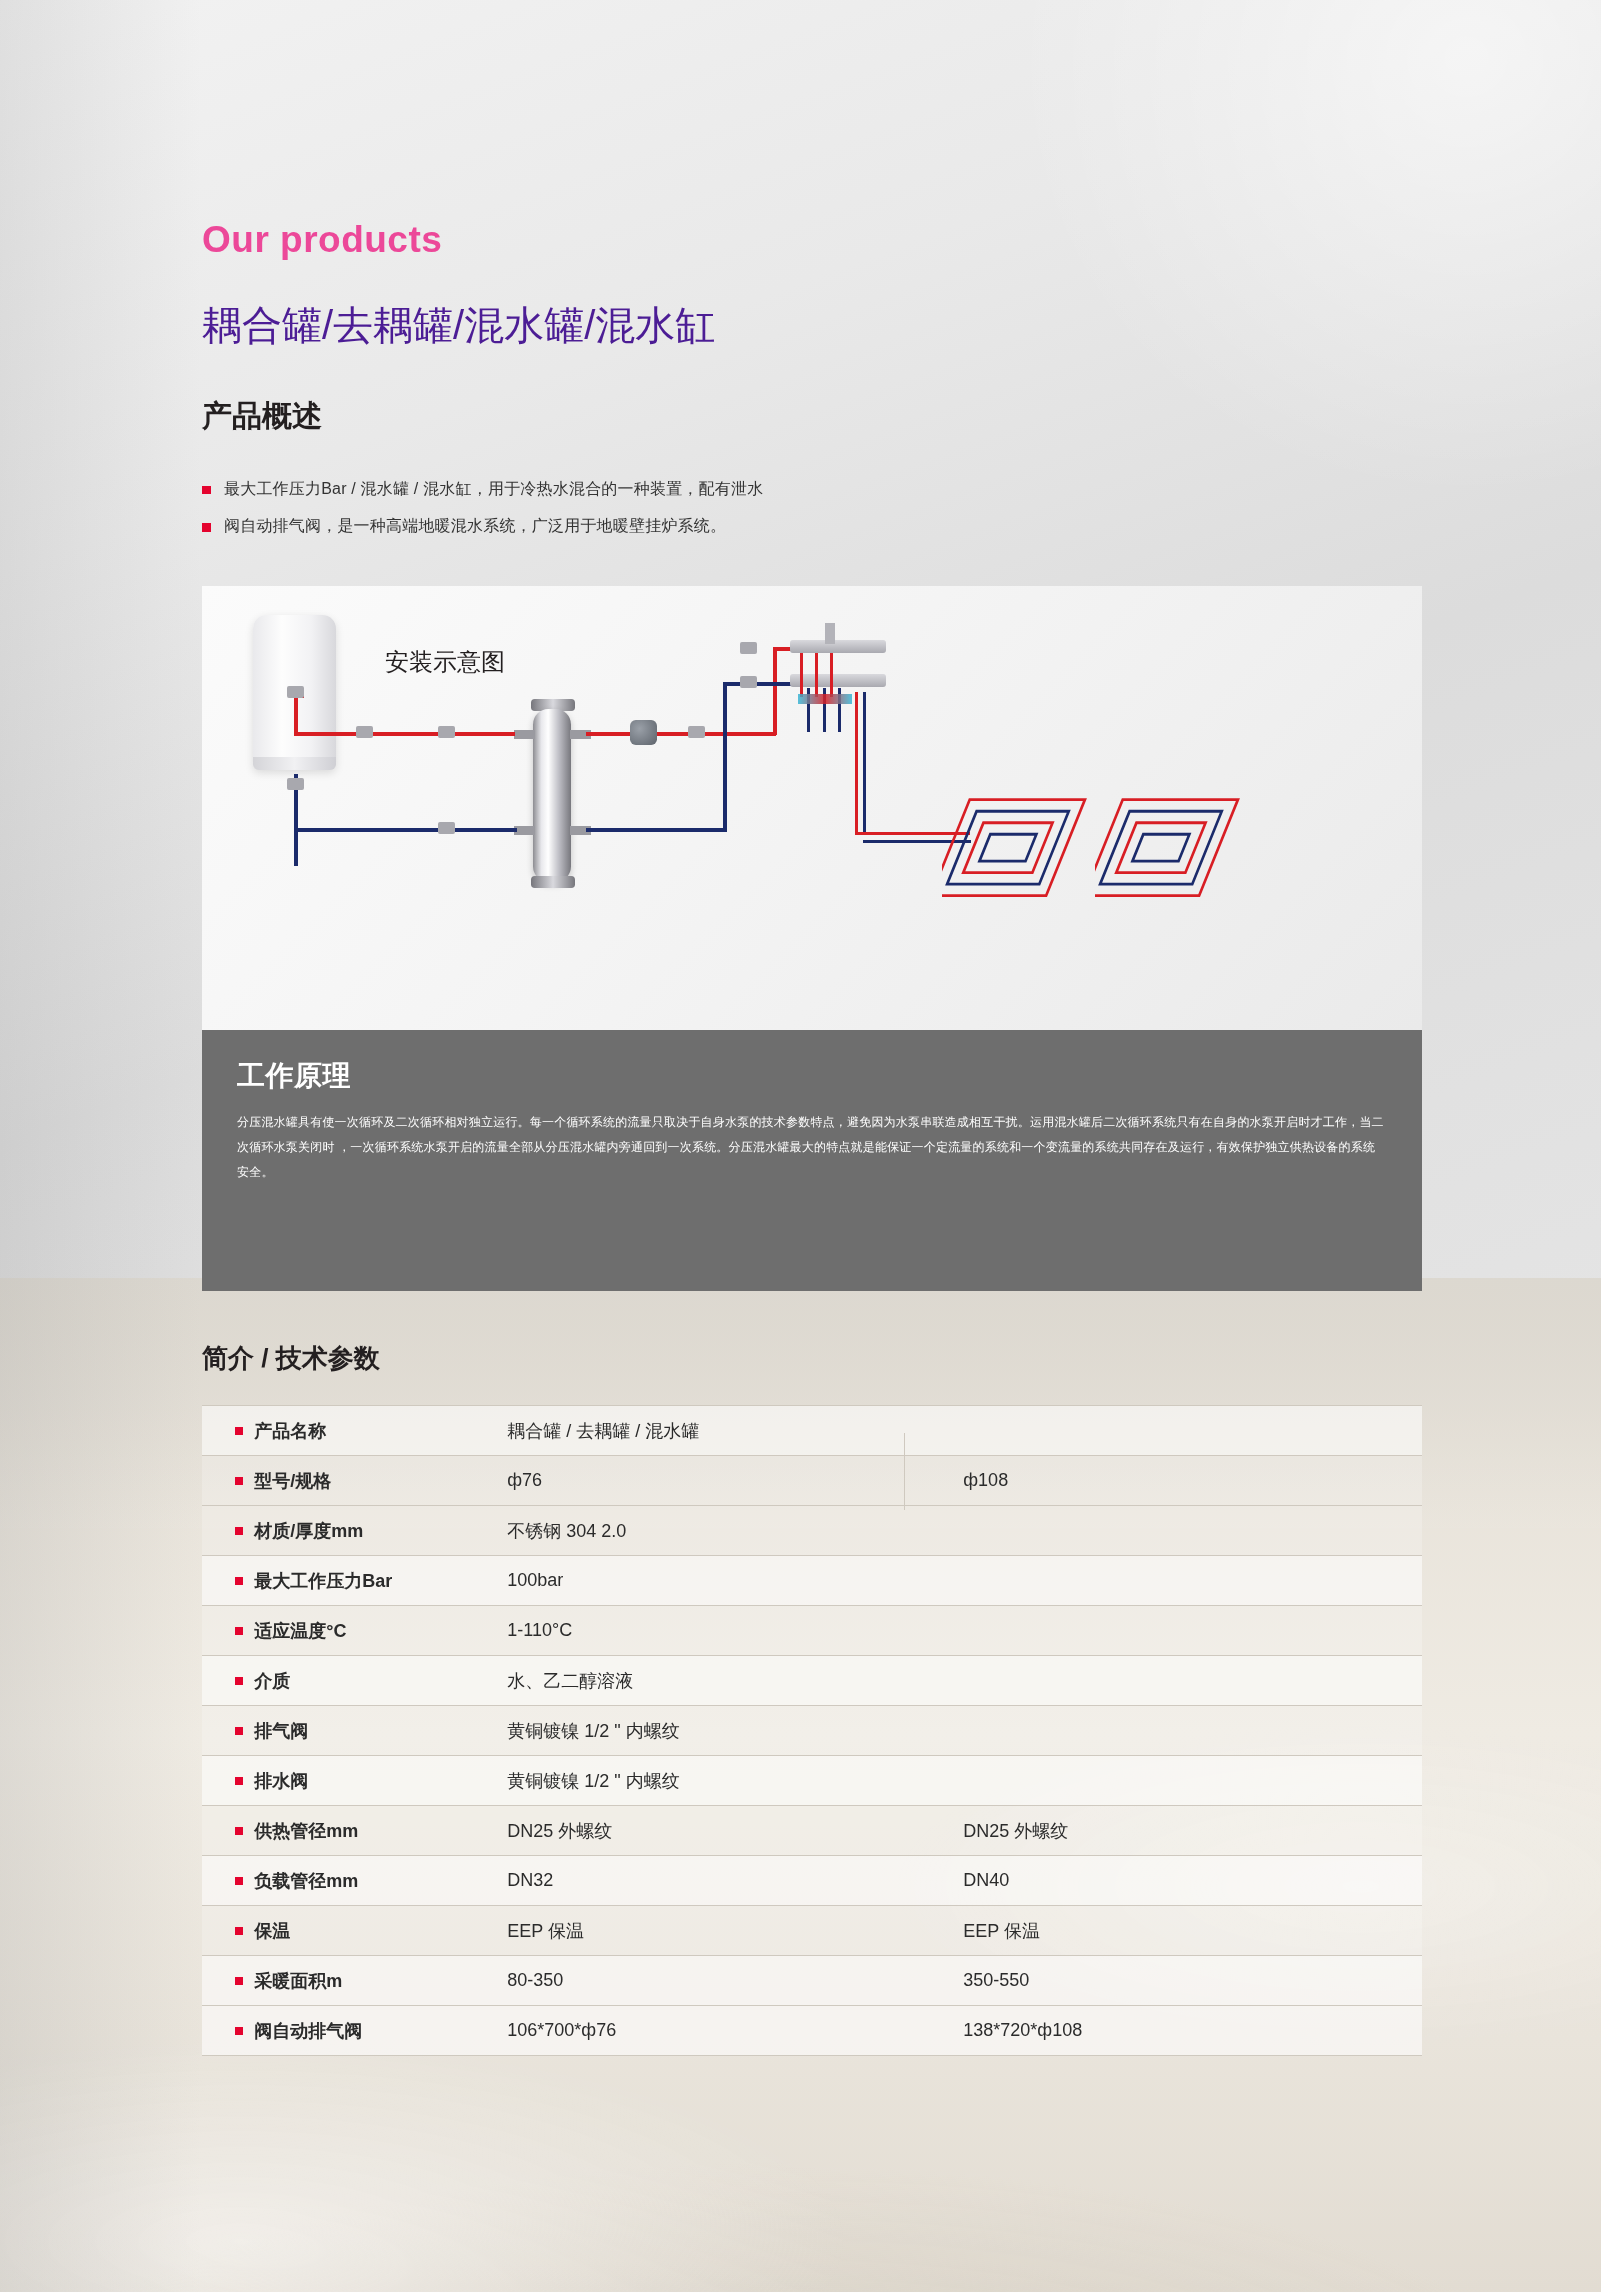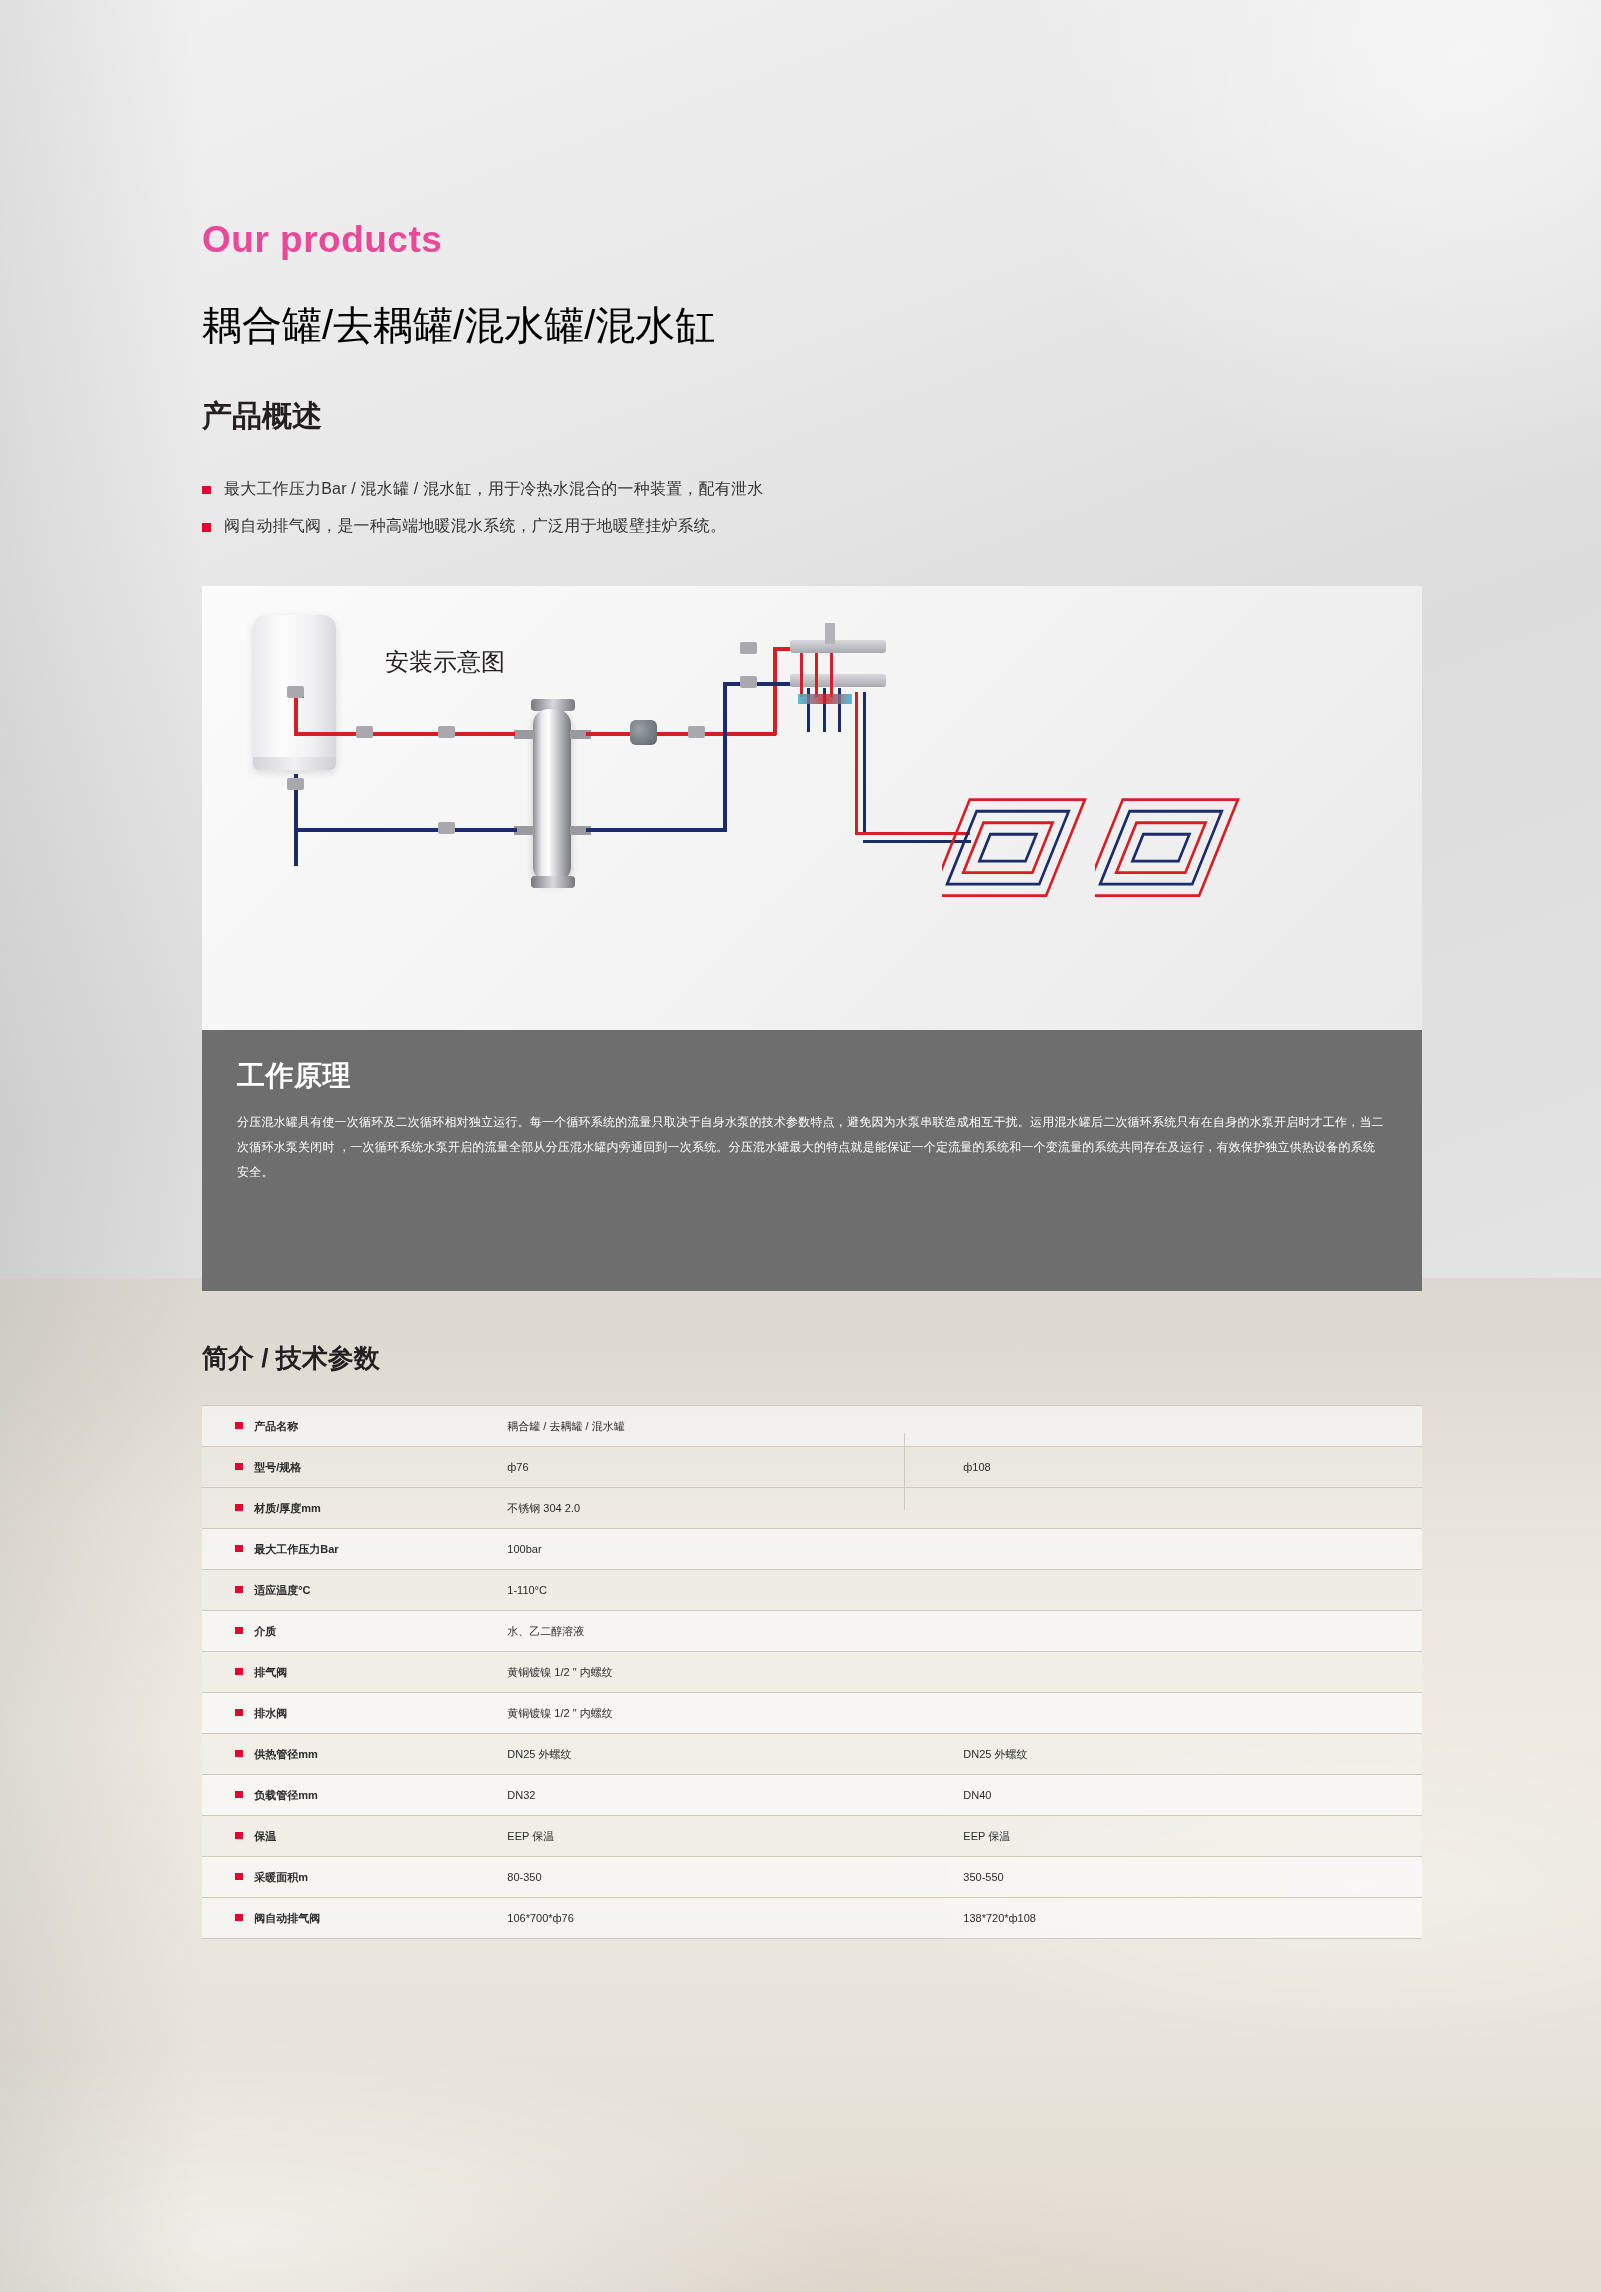--- a/index.html
+++ b/index.html
@@ -47,21 +47,21 @@
 
   
   .page { position:absolute; left:0; top:0; width:1601px; height:2292px; }
 
   .title-en {
     position:absolute; left:202px; top:219px;
     font-size: 37px; font-weight:bold; color:#ec4899; letter-spacing:0.5px;
   }
   .title-cn {
     position:absolute; left:202px; top:298px;
-    font-size: 40px; color:#000000; font-weight:400;
+    font-size: 40px; color:#4c1d95; font-weight:400;
   }
   .section-overview {
     position:absolute; left:202px; top:396px;
     font-size:30px; font-weight:bold; color:#231f20;
   }
 
   .bullets { position:absolute; left:202px; top:477px; width:1076px; }
   .bullet-row { display:flex; align-items:flex-start; margin-bottom:13.4px; }
   .bullet-sq {
     width:8.6px; height:8.6px; background:#e4032e; margin-top:8.6px; margin-right:13.4px; flex:0 0 auto;
@@ -145,21 +145,21 @@
     position:absolute; left:202px; top:1341px;
     font-size:26px; font-weight:bold; color:#231f20;
   }
   .spec-table {
     position:absolute; left:202px; top:1405px; width:1220px;
     border-collapse:collapse;
     background: rgba(255,255,255,0.22);
   }
   .spec-table tr { border-bottom:1px solid #cfc9bf; }
   .spec-table tr:first-child { border-top:1px solid #cfc9bf; }
-  .spec-table td { padding:12.5px 0; font-size:11px; color:#2b2b2b; vertical-align:middle; }
+  .spec-table td { padding:12.5px 0; font-size:18px; color:#2b2b2b; vertical-align:middle; }
   .c-label { width:288px; padding-left:33px !important; font-weight:bold; }
   .c-label .sq { display:inline-block; width:7.7px;height:7.7px;background:#e4032e;margin-right:11.5px; vertical-align:middle; position:relative; top:-1px;}
   .c-val1 { width:456px; padding-left:17.3px !important; }
   .c-val2 { padding-left:17.3px !important; }
   .row-alt { background: rgba(255,255,255,0.45); }
   .vline {
     position:absolute; left:904px; top:1433px; width:1px; height:77px; background:#cfc9bf;
   }
 </style>
 </head>

